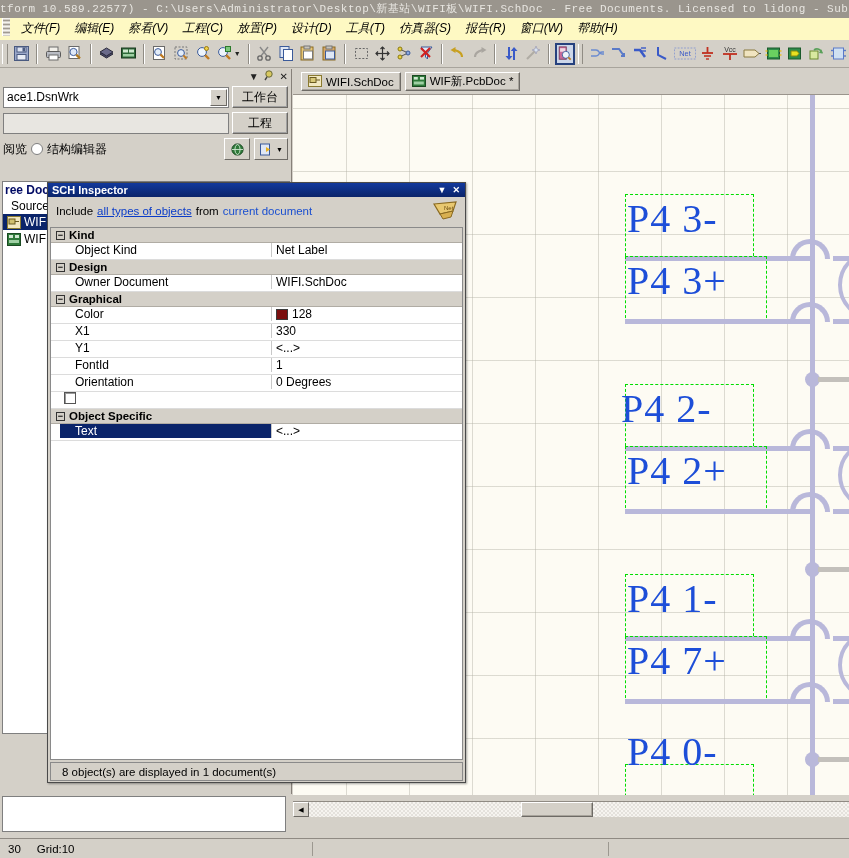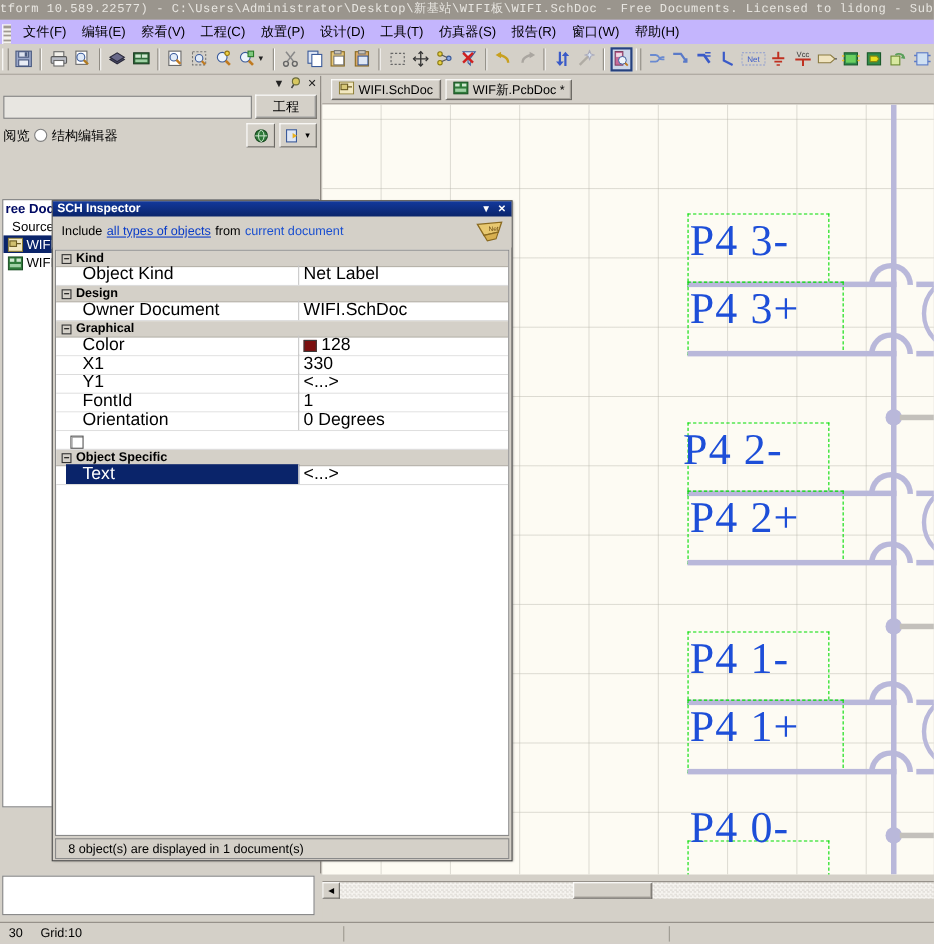--- a/index.html
+++ b/index.html
@@ -26,23 +26,24 @@
     line-height: 18px;
     letter-spacing: 0.5px;
     white-space: nowrap;
     overflow: hidden;
     padding-left: 0px;
   }
 
   
   .menubar {
     position: absolute; left: 0; top: 18px; width: 849px; height: 22px;
-    background: #c4b5fd;
-    display: flex; align-items: flex-end;
+    background: #fef9c3;
+    display: flex; align-items: flex-start;
     border-bottom: 0;
+    font-style: italic;
   }
   .menu-grip {
     width: 8px; height: 18px; margin-left: 2px; margin-right: 4px;
     background:
       repeating-linear-gradient(to bottom, #f4f2ee 0 1px, #d4d0c8 1px 2px, #a09a92 2px 3px, #d4d0c8 3px 4px);
     border-left: 1px solid #fff;
   }
   .menu-item {
     font-size: 12px; color: #000; padding: 2px 7px; white-space: nowrap;
     font-family: "Liberation Sans", sans-serif;
@@ -162,22 +163,22 @@
     display: flex; align-items: center; height: 15px;
     background: #d4d0c8; border-bottom: 1px solid #b0aca4;
     font-size: 11.5px; font-weight: bold; color: #000; padding-left: 5px; gap: 4px;
   }
   .grp-box {
     width: 9px; height: 9px; border: 1px solid #333; background: #d4d0c8;
     display: flex; align-items: center; justify-content: center;
     font-size: 9px; line-height: 7px; font-weight: bold; flex: none;
   }
   .prop-row {
-    display: flex; height: 17px; align-items: flex-end;
-    font-size: 16px; border-bottom: 1px solid #dcdcdc; background: #fff;
+    display: flex; height: 17px; align-items: flex-start;
+    font-size: 12px; border-bottom: 1px solid #dcdcdc; background: #fff;
   }
   .prop-row .gutter { width: 9px; background: #d4d0c8; border-right: 1px solid #b0aca4; flex:none;}
   .prop-row .pname {
     width: 212px; display: flex; align-items: center; padding-left: 15px;
     border-right: 1px solid #c8c8c8; color: #000; flex: none;
   }
   .prop-row .pval {
     flex: 1; display: flex; align-items: center; padding-left: 4px; color: #000;
     gap: 4px;
   }
@@ -587,20 +588,27 @@
       <span class="lp-capbtn">▼</span>
       <span class="lp-capbtn">
         <svg width="11" height="11" viewBox="0 0 11 11">
             <circle cx="5" cy="4" r="3.2" fill="#d8c860" stroke="#6a6a3a"></circle>
             <line x1="3" y1="7" x2="1" y2="10" stroke="#444" stroke-width="1.4"></line>
           </svg>
       </span>
       <span class="lp-capbtn">✕</span>
     </div>
 
+    <div class="lp-row">
+      <div class="lp-combo">
+        <span>ace1.DsnWrk</span>
+        <span class="arrow">▼</span>
+      </div>
+      <div class="lp-btn">工作台</div>
+    </div>
 
     <div class="lp-row">
       <div class="lp-textbox"></div>
       <div class="lp-btn">工程</div>
     </div>
 
     <div class="lp-radio-row">
       <span style="font-size:12px;">阅览</span>
       <span class="radio"></span>
       <span style="font-size:12px;">结构编辑器</span>
@@ -706,21 +714,21 @@
     <div class="junction" style="left:512px; top:467px;"></div>
     <div class="wire" style="left:525px; top:472px; width:40px; background:#c3c0bb;"></div>
 
     <div class="selbox" style="left:332px; top:479px; width:129px; height:67px;"></div>
     <div class="netlabel" style="left:334px; top:484px;">P4 1-</div>
     <div class="wire" style="left:332px; top:541px; width:190px;"></div>
     <div class="hop" style="left:497px; top:524px;"></div>
     <div class="wire" style="left:540px; top:541px; width:60px;"></div>
 
     <div class="selbox" style="left:332px; top:541px; width:142px; height:67px;"></div>
-    <div class="netlabel" style="left:334px; top:546px;">P4 1+</div>
+    <div class="netlabel" style="left:334px; top:546px;">P4 7+</div>
     <div class="wire" style="left:332px; top:604px; width:190px;"></div>
     <div class="hop" style="left:497px; top:587px;"></div>
     <div class="wire" style="left:540px; top:604px; width:60px;"></div>
 
     <div class="junction" style="left:512px; top:657px;"></div>
     <div class="wire" style="left:525px; top:662px; width:40px; background:#c3c0bb;"></div>
 
     <div class="selbox" style="left:332px; top:669px; width:129px; height:67px;"></div>
     <div class="netlabel" style="left:334px; top:637px;">P4 0-</div>
 

